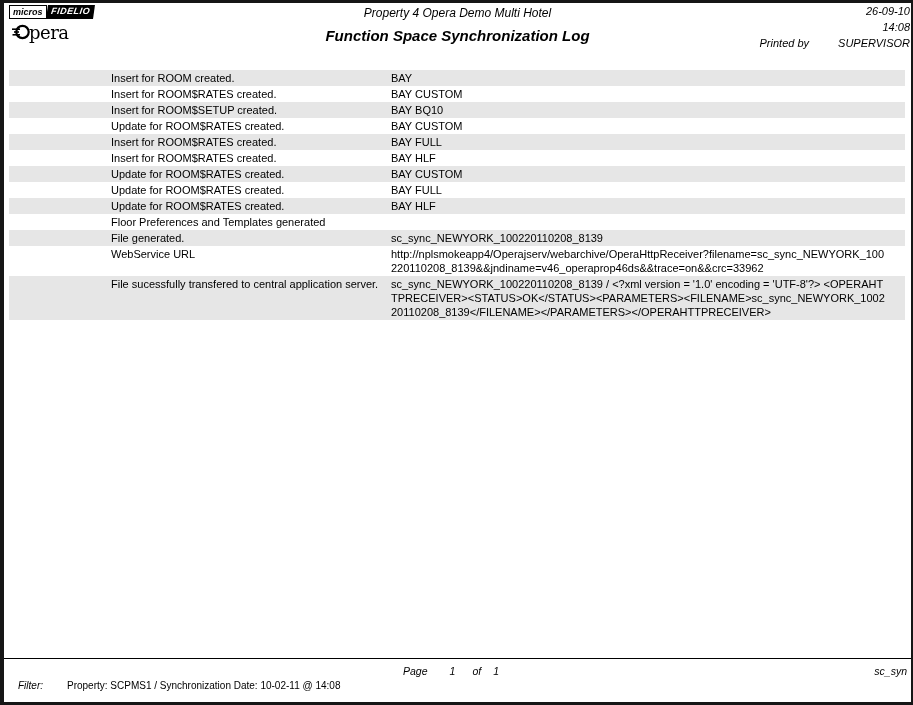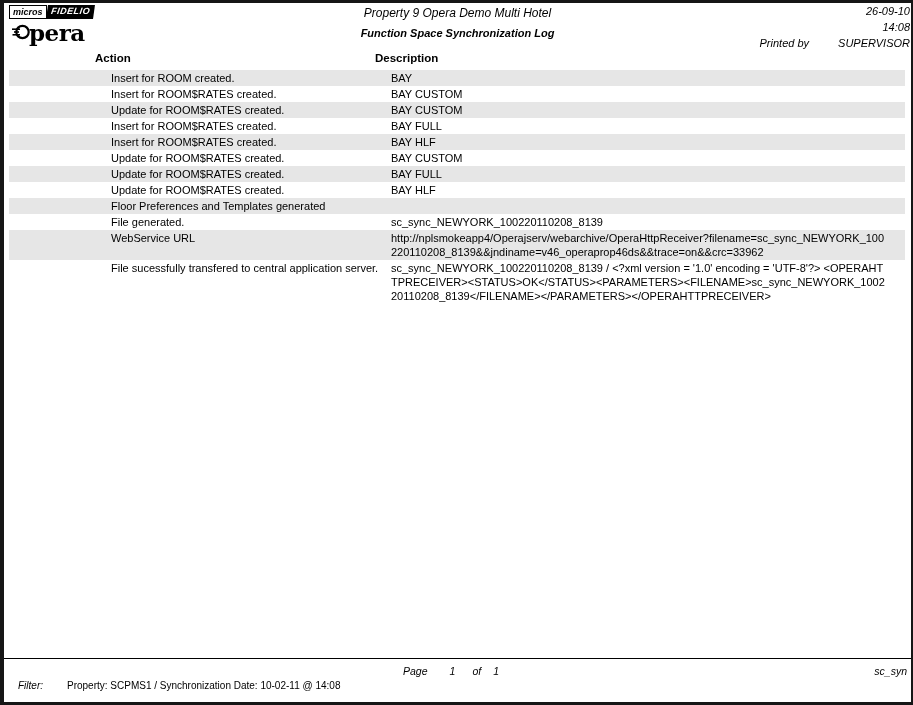--- a/index.html
+++ b/index.html
@@ -18,24 +18,24 @@
     border-color: var(--border, #161616);
     border-width: 3px 2px 3px 4px;
   }
   
   .brand { position: absolute; left: 5px; top: 2px; }
   .mf-badge { display: flex; align-items: stretch; font-style: italic; font-weight: bold; font-size: 9px; line-height: 12px; border-radius: 7px; }
   .micros { border: 1px solid #000; background: #fff; color: #000; padding: 0 3px; }
   .fidelio { background: #000; color: #fff; padding: 0 4px; transform: skewX(-8deg); letter-spacing: .5px; }
   .opera { display: flex; align-items: center; margin-top: 3px; margin-left: 2px; }
   .opera svg { display: block; }
-  .opera-text { font-family: "DejaVu Serif", serif; font-size: 23px; line-height: 17px; letter-spacing: -0.5px; margin-left: -2px; font-weight: bold; }
+  .opera-text { font-family: "DejaVu Serif", serif; font-size: 18px; line-height: 17px; letter-spacing: -0.5px; margin-left: -2px; }
   
   .title-property { position: absolute; top: 3px; left: 0; right: 0; text-align: center; font-size: 12px; font-style: italic; }
-  .title-report   { position: absolute; top: 24px; left: 0; right: 0; text-align: center; font-size: 11px; font-weight: bold; font-style: italic; }
+  .title-report   { position: absolute; top: 24px; left: 0; right: 0; text-align: center; font-size: 15px; font-weight: bold; font-style: italic; }
   .print-date { position: absolute; top: 2px;  right: 1px; font-size: 11px; font-style: italic; }
   .print-time { position: absolute; top: 18px; right: 1px; font-size: 11px; font-style: italic; }
   .printed-by { position: absolute; top: 34px; right: 1px; font-size: 11px; font-style: italic; display: flex; }
   .printed-by .lbl { margin-right: 29px; padding-left: 8px; }
   
   .thead { position: absolute; top: 48px; left: 5px; right: 6px; font-weight: bold; font-size: 11.5px; line-height: 15px; display: flex; }
   .thead .col-action { width: 366px; padding-left: 86px; }
   .thead .col-desc   { flex: 1; }
   .rows { position: absolute; top: 67px; left: 5px; right: 6px; font-size: 11px; }
   .log-row { display: flex; padding: 1px 16px; line-height: 14px; }
@@ -69,43 +69,43 @@
           <circle cx="11.5" cy="10" r="6.2" fill="none" stroke="#000" stroke-width="2.2"></circle>
           <path d="M1 7.2 H9" stroke="#000" stroke-width="1.6" fill="none"></path>
           <path d="M3 10 H8" stroke="#000" stroke-width="1.6" fill="none"></path>
           <path d="M1.5 12.8 H9" stroke="#000" stroke-width="1.6" fill="none"></path>
         </svg>
       </span>
       <span class="opera-text">pera</span>
     </div>
   </div>
 
-  <div class="title-property">Property 9 Opera Demo Multi Hotel</div>
+  <div class="title-property">Property 4 Opera Demo Multi Hotel</div>
   <div class="title-report">Function Space Synchronization Log</div>
 
   <div class="print-date">26-09-10</div>
   <div class="print-time">14:08</div>
   <div class="printed-by">
     <span class="lbl">Printed by</span>
     <span>SUPERVISOR</span>
   </div>
 
-  <div class="thead">
-    <span class="col-action">Action</span>
-    <span class="col-desc">Description</span>
-  </div>
 
   <div class="rows">
     <div class="log-row">
       <div class="cell-action">Insert for ROOM created.</div>
       <div class="cell-desc">BAY</div>
     </div>
     <div class="log-row">
       <div class="cell-action">Insert for ROOM$RATES created.</div>
       <div class="cell-desc">BAY CUSTOM</div>
+    </div>
+    <div class="log-row">
+      <div class="cell-action">Insert for ROOM$SETUP created.</div>
+      <div class="cell-desc">BAY BQ10</div>
     </div>
     <div class="log-row">
       <div class="cell-action">Update for ROOM$RATES created.</div>
       <div class="cell-desc">BAY CUSTOM</div>
     </div>
     <div class="log-row">
       <div class="cell-action">Insert for ROOM$RATES created.</div>
       <div class="cell-desc">BAY FULL</div>
     </div>
     <div class="log-row">

